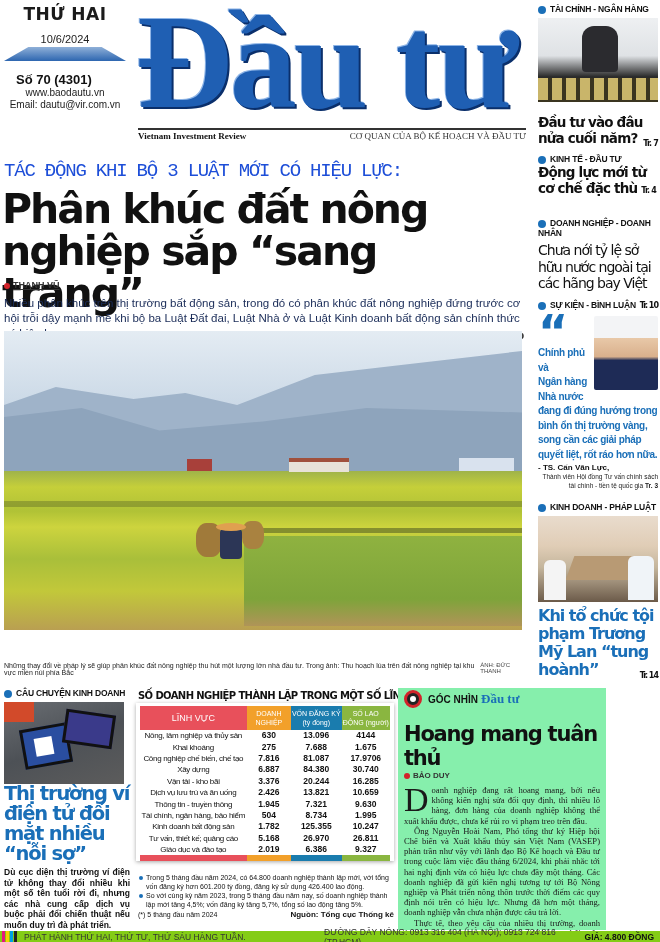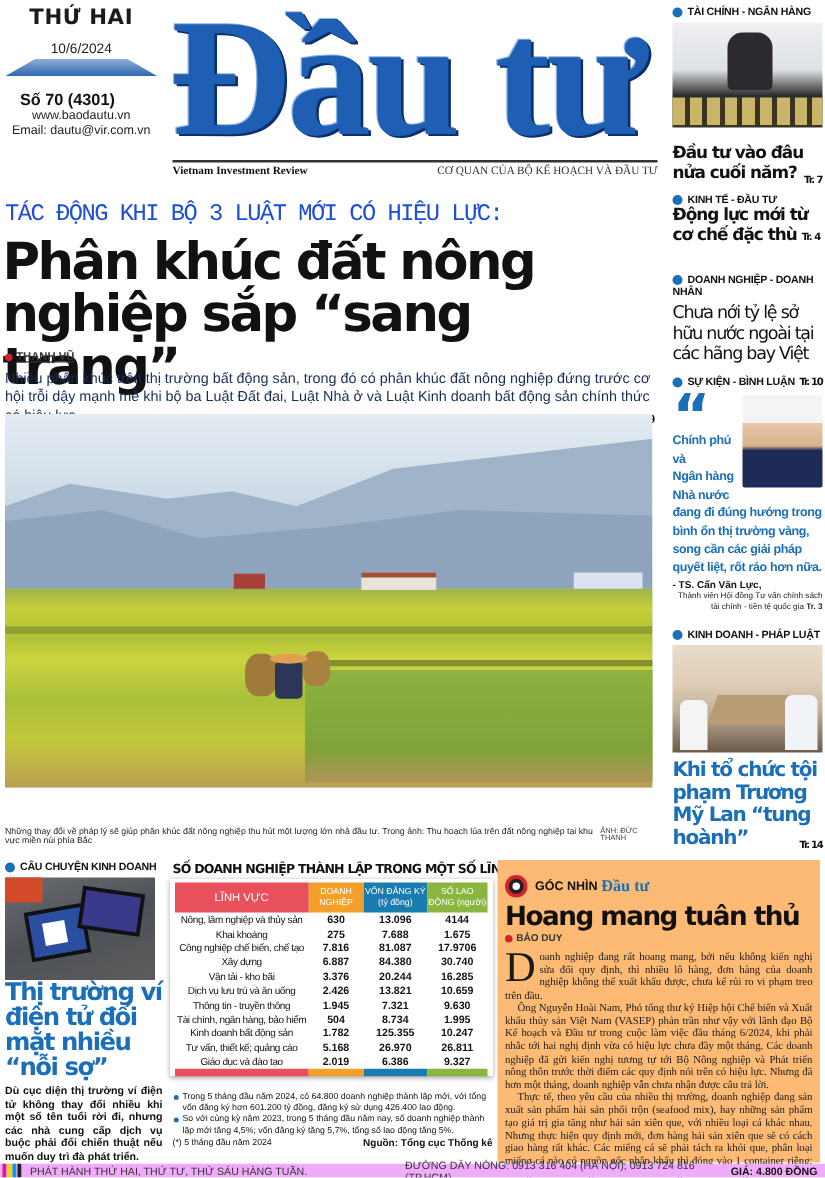--- a/index.html
+++ b/index.html
@@ -99,34 +99,34 @@
 #stats tr.foot td.c1{background:#f2a02a}
 #stats tr.foot td.c2{background:#1a7cae}
 #stats tr.foot td.c3{background:#8ab640}
 #tbl-box{left:136px;top:703px;width:258px;height:158px;box-shadow:0 1px 4px rgba(0,0,0,.35)}
 #notes{left:138px;top:873px;width:256px;font-size:7px;line-height:9px;color:#111}
 #notes .n{padding-left:8px;position:relative}
 #notes .n:before{content:"";position:absolute;left:1px;top:3px;width:4px;height:4px;border-radius:50%;background:#1a6fb8}
 #notes .src{display:flex;justify-content:space-between;margin-top:1px}
 #notes .src b{font-size:8px}
 
-#opinion{left:398px;top:688px;width:258px;height:242px;background:#fdba74;padding:12px 6px}
+#opinion{left:398px;top:688px;width:208px;height:242px;background:#86efac;padding:2px 6px}
 #opinion .hdr{display:flex;align-items:center;font-weight:bold;font-size:10px;color:#111}
 #opinion .logo-c{width:18px;height:18px;border-radius:50%;border:3px solid #d2232a;background:#222;margin-right:6px;position:relative}
 #opinion .logo-c:after{content:"";position:absolute;left:3px;top:3px;width:6px;height:6px;border-radius:50%;background:#fff}
 #opinion .hdr .brand{color:#1a6fb8;font-family:"Liberation Serif",serif;font-size:13px;margin-left:3px}
-#opinion .title{font-family:"DejaVu Sans",sans-serif;font-weight:bold;font-size:21px;letter-spacing:-1.2px;color:#111;margin-top:3px;line-height:24px}
+#opinion .title{font-family:"DejaVu Sans",sans-serif;font-weight:bold;font-size:21px;letter-spacing:-1.2px;color:#111;margin-top:14px;line-height:24px}
 #opinion .by{font-size:8px;font-weight:bold;color:#333;margin-top:1px}
 #opinion .body{font-family:"Liberation Serif",serif;font-size:8.6px;line-height:10.2px;color:#1a1a1a;text-align:justify;margin-top:5px}
 #opinion .body p{text-indent:10px}
 #opinion .body p.first{text-indent:0}
 #opinion .drop{float:left;font-size:34px;line-height:28px;font-family:"Liberation Serif",serif;margin-right:3px;margin-top:1px}
 #opinion .more{text-align:right;font-family:"Liberation Sans",sans-serif;font-weight:bold;font-size:8px;margin-top:-10px}
 
-#footer{left:0;top:931px;width:660px;height:11px;background:#f0abfc;display:flex;align-items:center;font-size:8.5px;color:#333}
+#footer{left:0;top:931px;width:660px;height:11px;background:#84cc16;display:flex;align-items:center;font-size:8.5px;color:#333}
 #footer .bars{display:flex;height:11px;margin:0 6px 0 2px}
 #footer .bars span{width:3px;height:11px;margin-right:1px}
 #footer .issue{flex:0 0 300px}
 #footer .hot{flex:1}
 #footer .price{font-weight:bold;color:#111;margin-right:6px}
 </style>
 </head>
 <body>
 
 <div id="day" class="abs">

